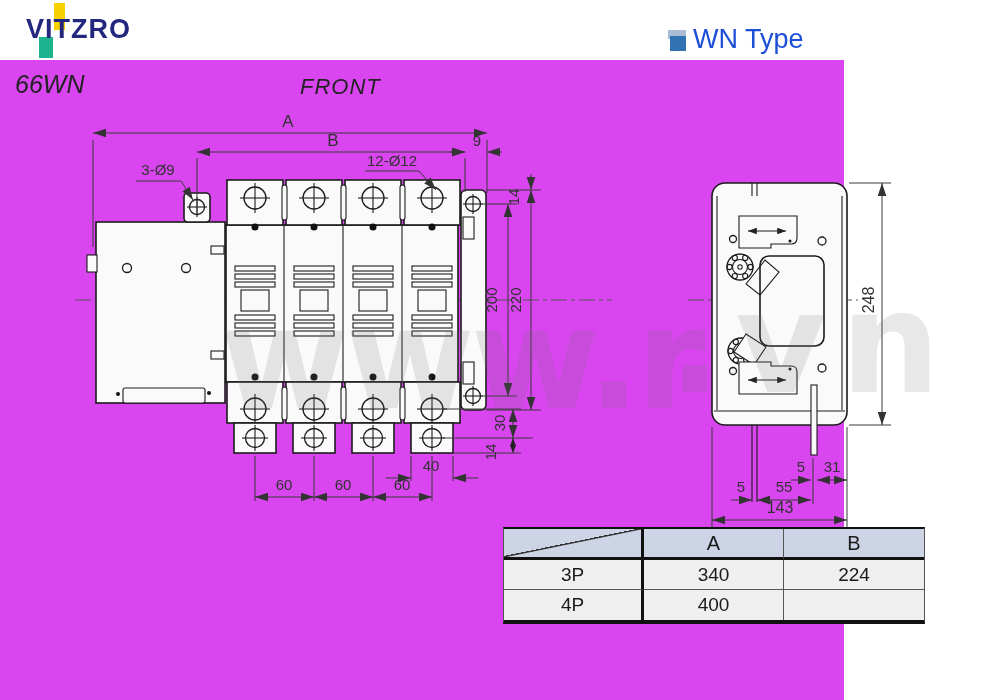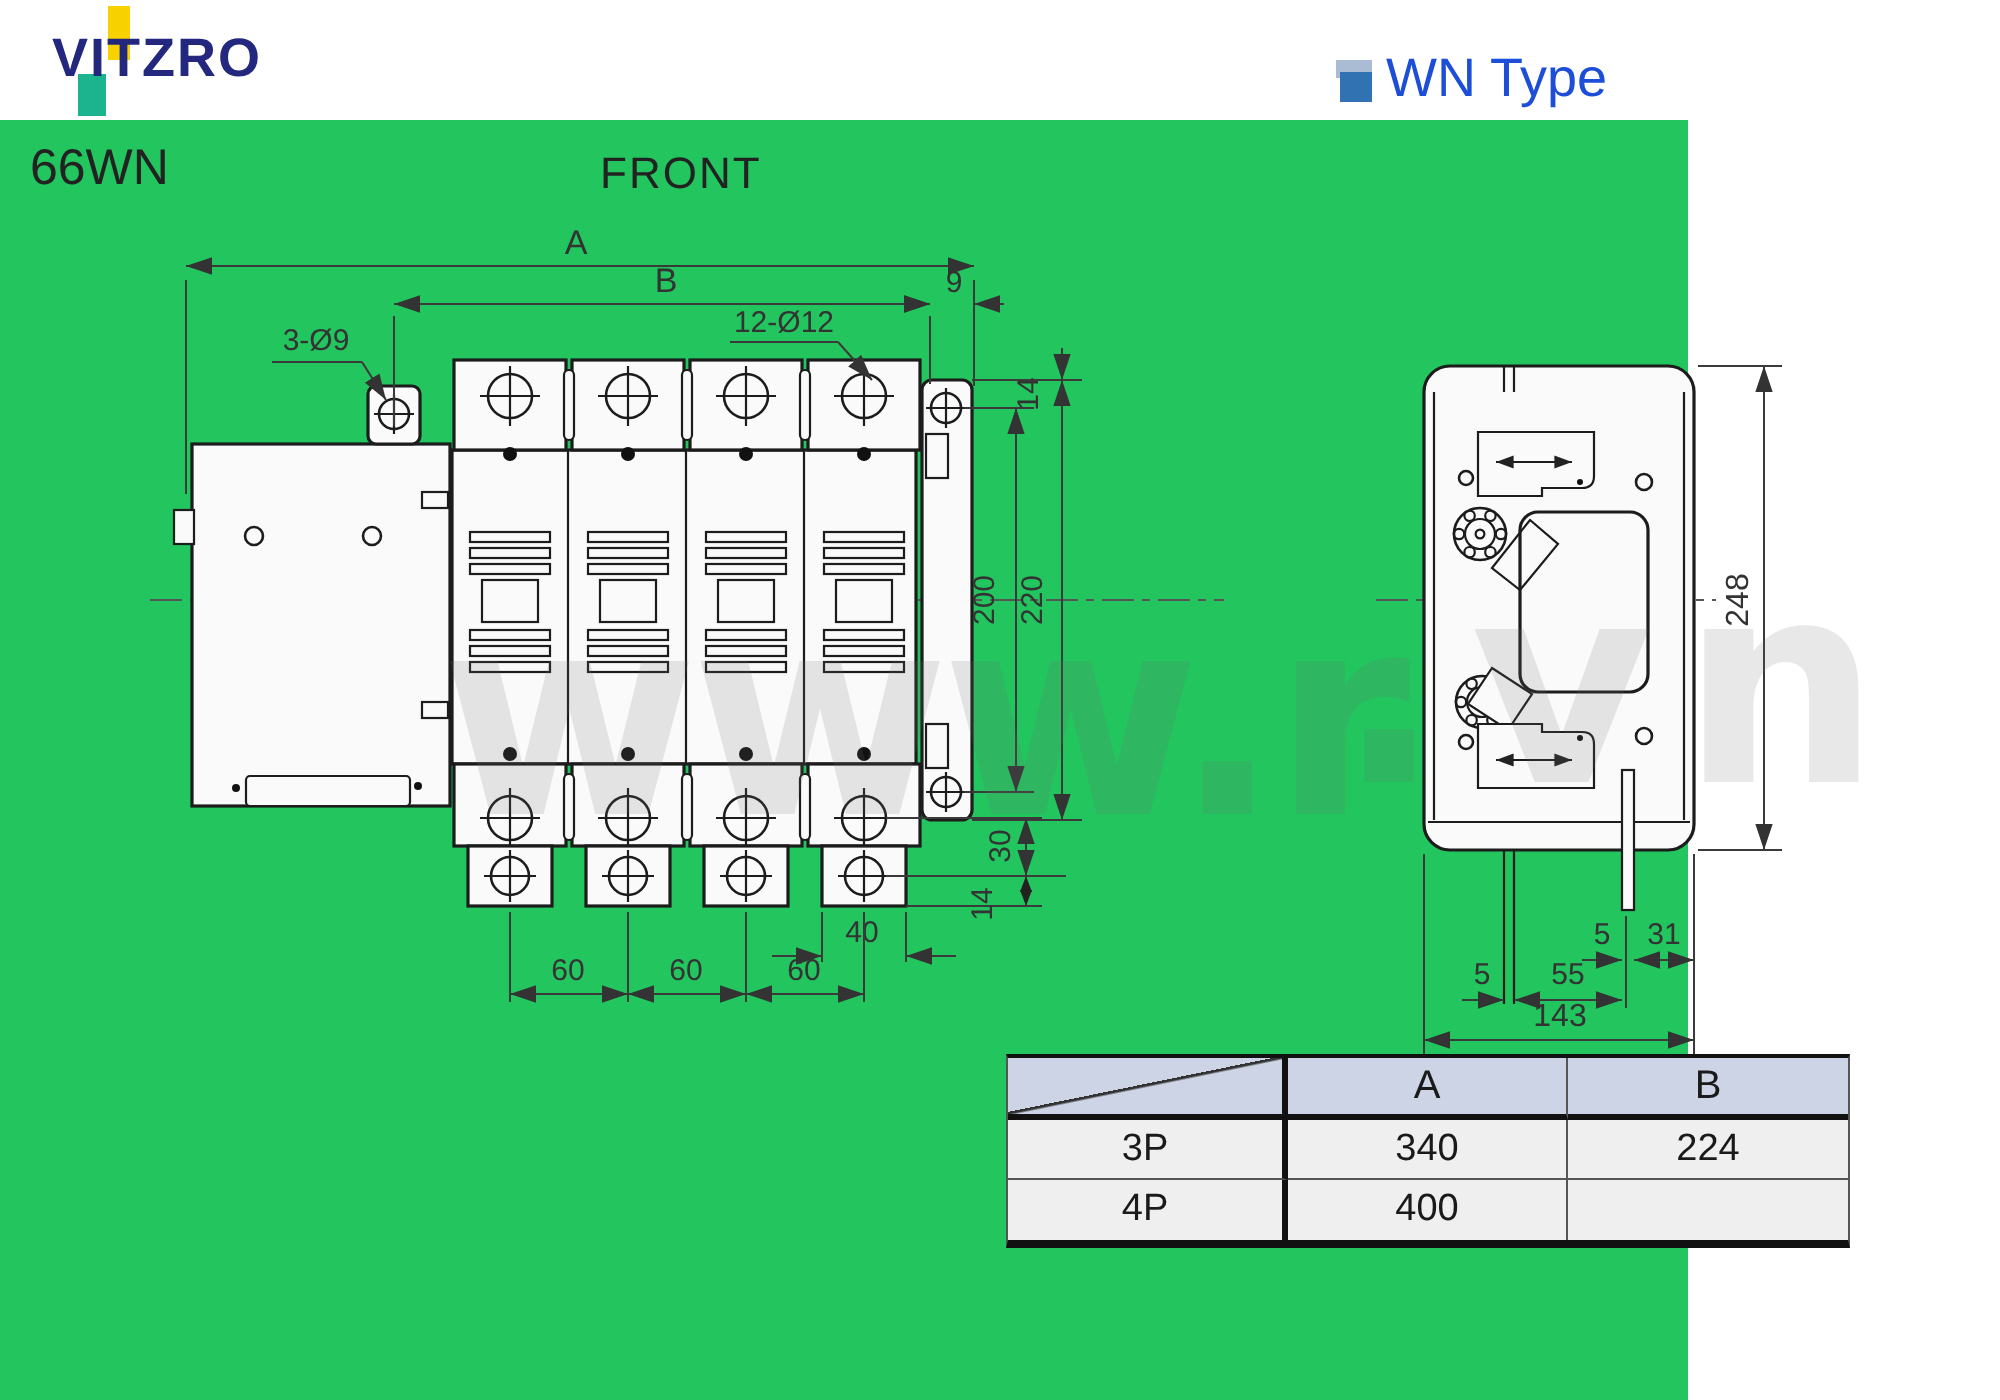--- a/index.html
+++ b/index.html
@@ -10,21 +10,21 @@
   .logo{position:absolute;left:10px;top:0;width:160px;height:60px;margin-left:16px;}
   .logo-yellow{position:absolute;left:28px;top:3px;width:11px;height:27px;background:#f8d200;}
   .logo-green{position:absolute;left:13px;top:37px;width:14px;height:21px;background:#1cb48e;}
   .logo-text{position:absolute;left:0;top:14px;font-size:27px;font-weight:bold;
              letter-spacing:1px;color:#23277d;}
   .typebadge{position:absolute;left:668px;top:24px;height:34px;}
   .bullet-light{position:absolute;left:0;top:6px;width:18px;height:9px;background:#a9bcd4;}
   .bullet-dark{position:absolute;left:2px;top:12px;width:16px;height:15px;background:#3173b2;}
   .type-text{position:absolute;left:25px;top:0;font-size:27px;color:#1d4ed8;white-space:nowrap;}
   
-  #content{position:absolute;left:0;top:60px;width:844px;height:640px;background:#22c55e;}
+  #content{position:absolute;left:0;top:60px;width:844px;height:640px;background:#d946ef;font-style:italic;}
   .model-label{position:absolute;left:15px;top:10px;font-size:25px;color:#222;}
   .view-label{position:absolute;left:268px;top:14px;font-size:22px;color:#222;letter-spacing:1px;margin-left:32px;}
   
   #drawing{position:absolute;left:0;top:0;}
   .s{fill:#fafafa;stroke:#1c1c1c;stroke-width:1.6;}
   .s2{fill:#fafafa;stroke:#1c1c1c;stroke-width:1.1;}
   .o{fill:none;stroke:#1c1c1c;stroke-width:1.6;}
   .o2{fill:none;stroke:#1c1c1c;stroke-width:1.1;}
   .h{fill:none;stroke:#1c1c1c;stroke-width:1.3;}
   .dot{fill:#111;stroke:none;}

